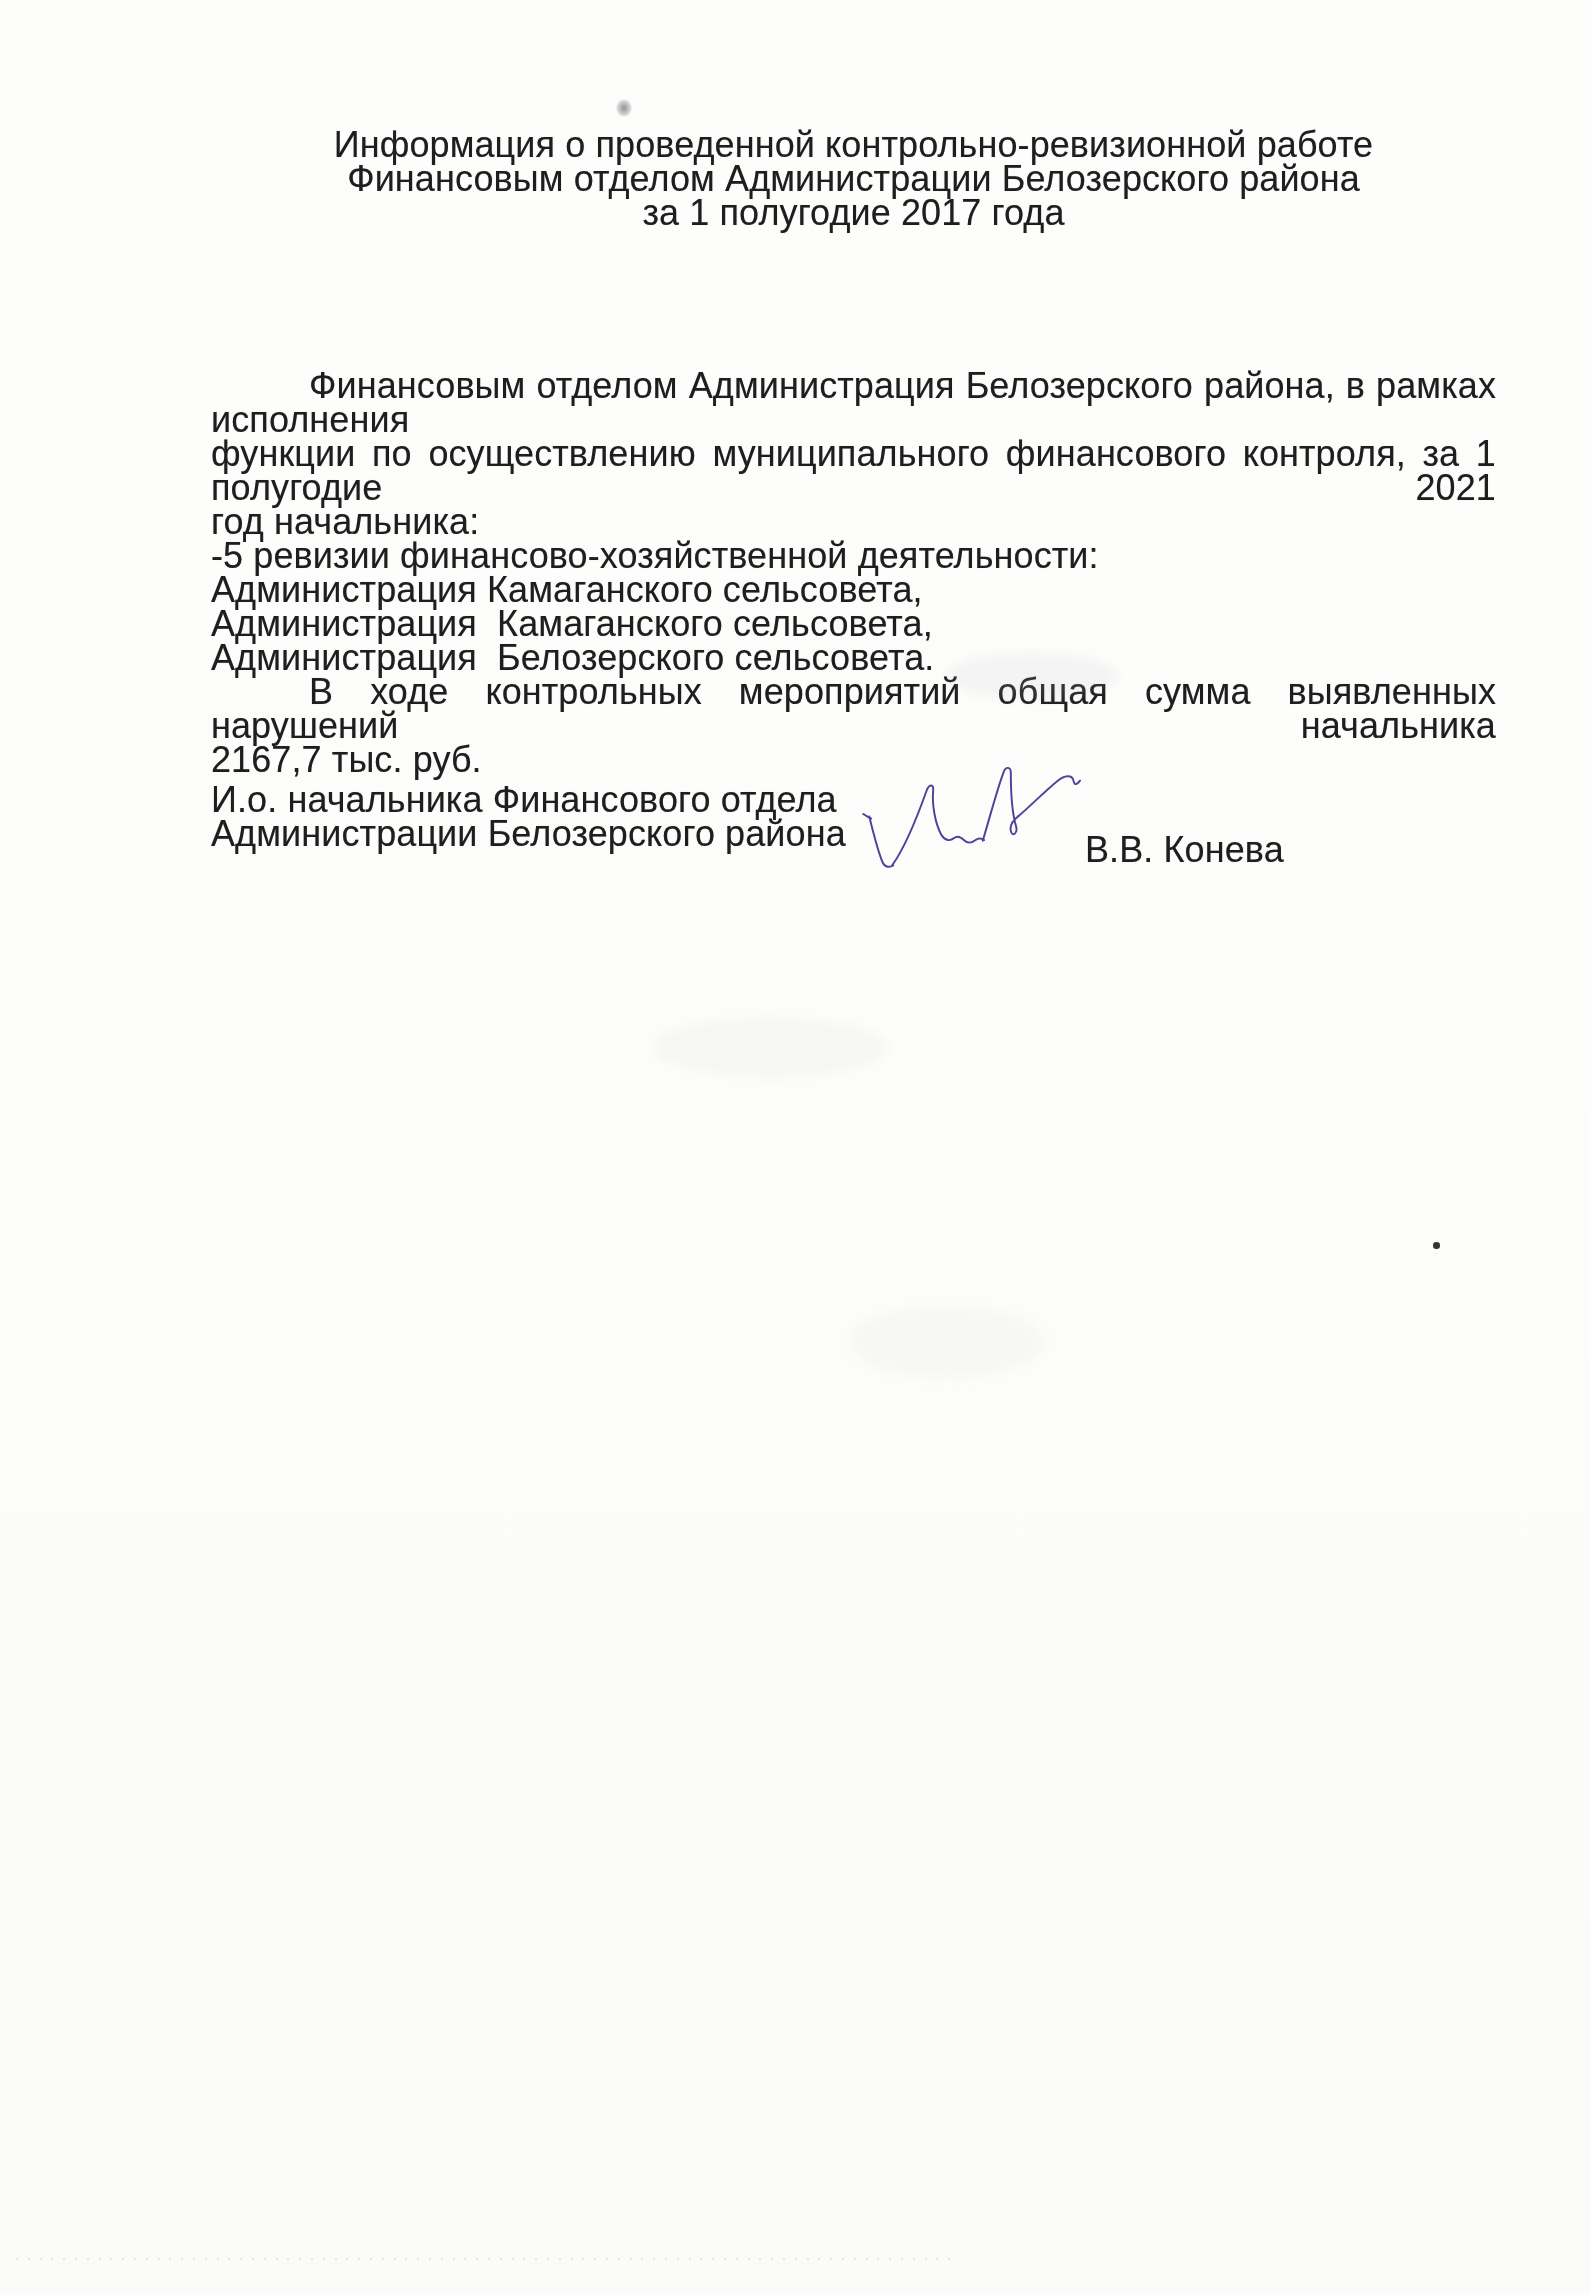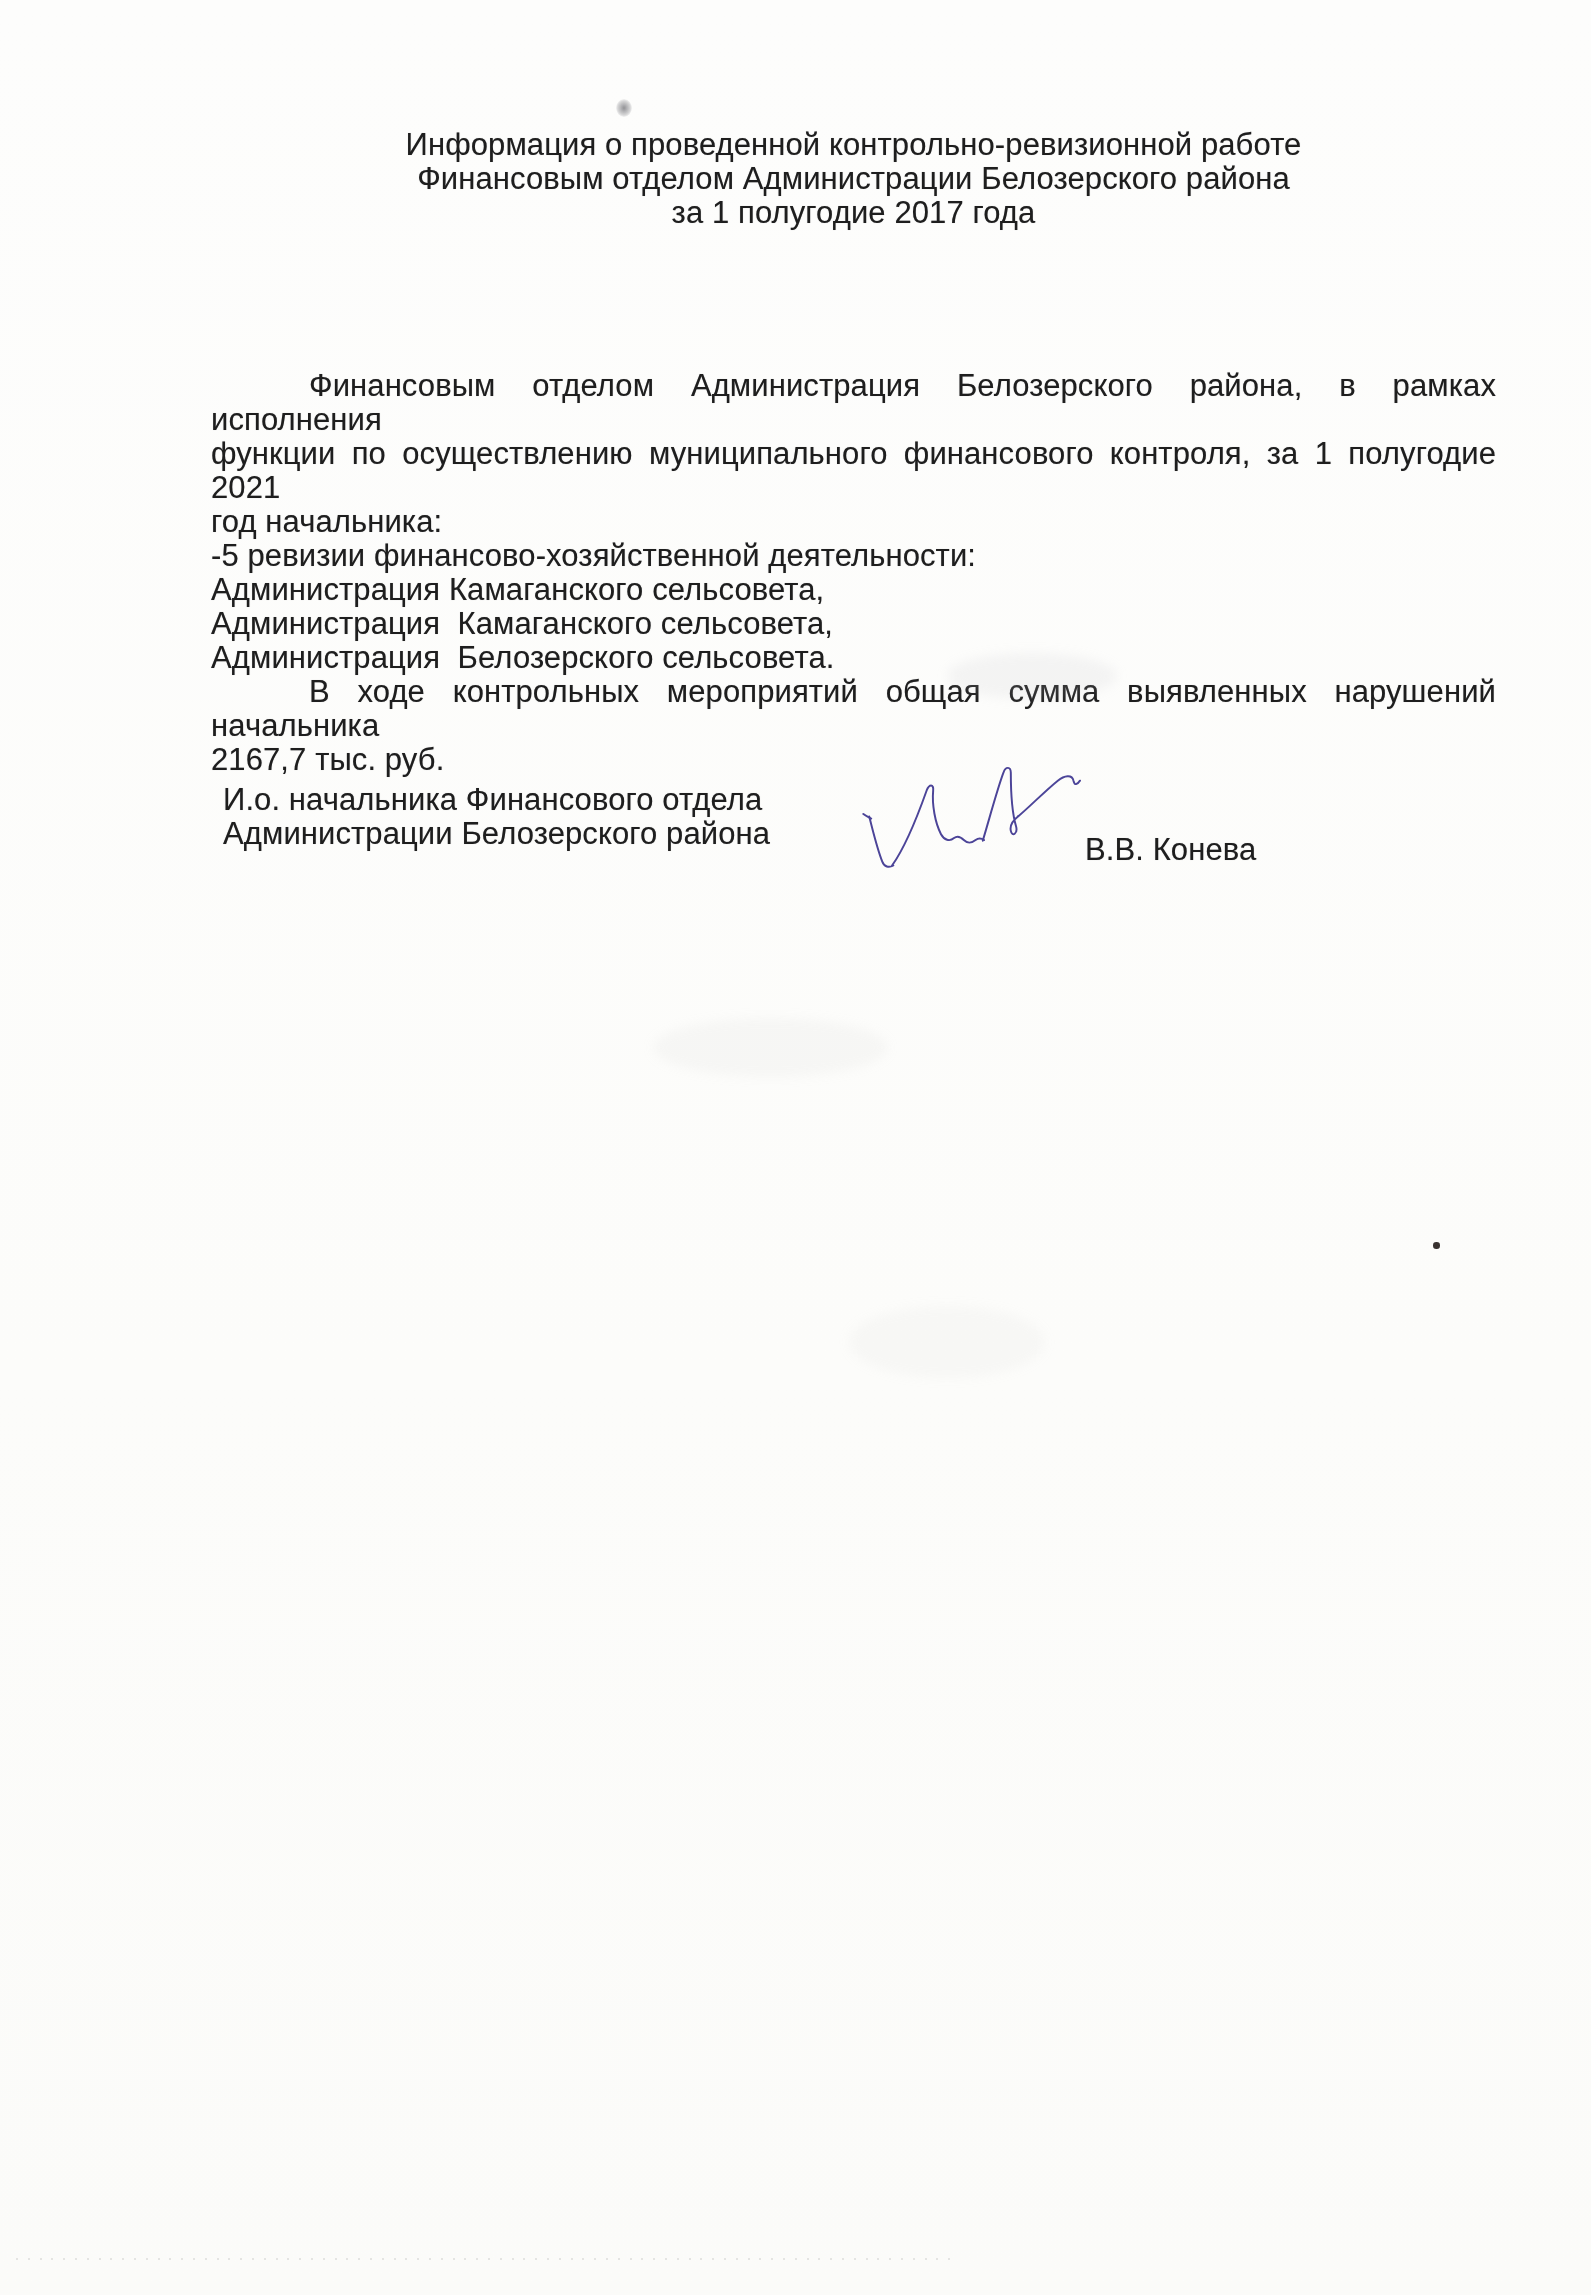--- a/index.html
+++ b/index.html
@@ -11,21 +11,21 @@
     overflow: hidden;
   }
   .page {
     position: relative;
     width: 1592px;
     height: 2295px;
     background: linear-gradient(180deg, #fdfdfc 0%, #fcfcfa 60%, #fbfbf9 100%);
     color: #1f1f1f;
   }
   .doc-text {
-    font-size: 31px;
+    font-size: 36px;
     line-height: 34px;
     color: #1e1e1e;
     text-shadow: 0 0 0.7px rgba(50,50,55,0.45);
     letter-spacing: 0.1px;
   }
   .title {
     position: absolute;
     top: 128px;
     left: 211px;
     width: 1285px;
@@ -40,21 +40,21 @@
   .b-line { white-space: pre; }
   .jlast {
     white-space: normal;
     text-align: justify;
     text-align-last: justify;
   }
   .indent { text-indent: 98px; }
   .sign-block {
     position: absolute;
     top: 783px;
-    left: 223px;
+    left: 211px;
     width: 718px;
   }
   .sign-name {
     position: absolute;
     top: 817px;
     left: 1085px;
     white-space: pre;
     margin-top: 16px;
   }
   .signature-svg {

